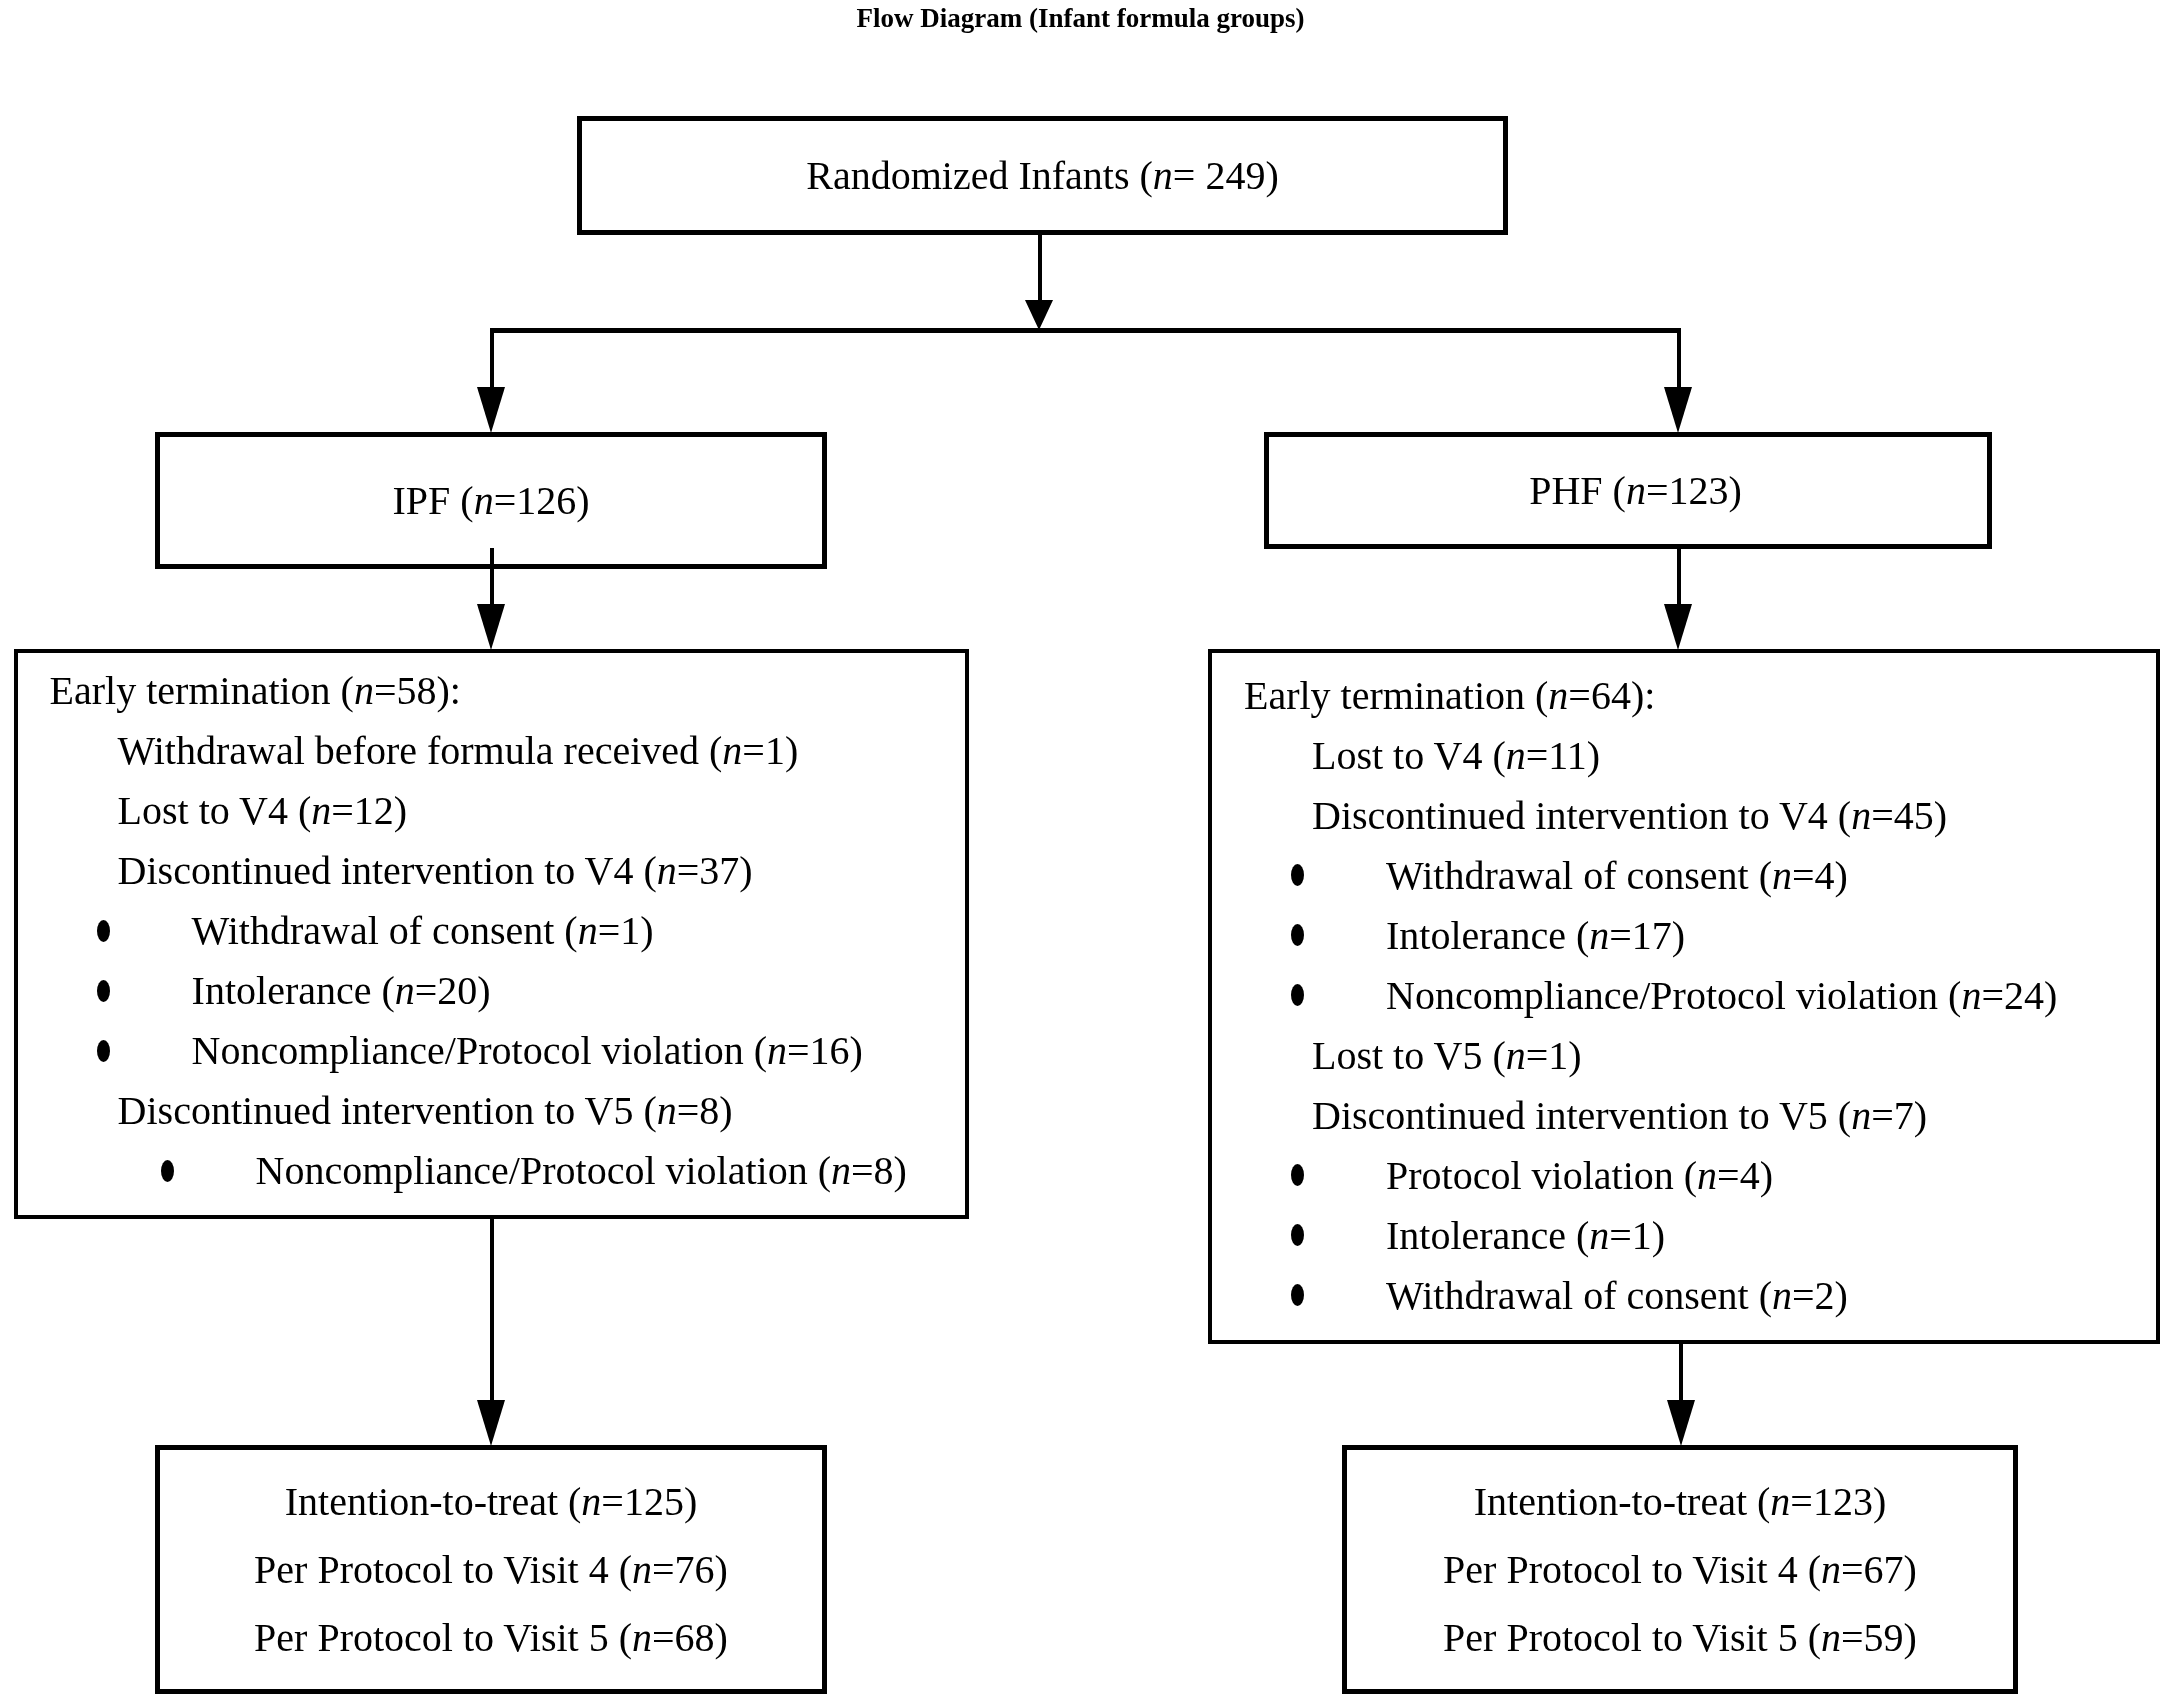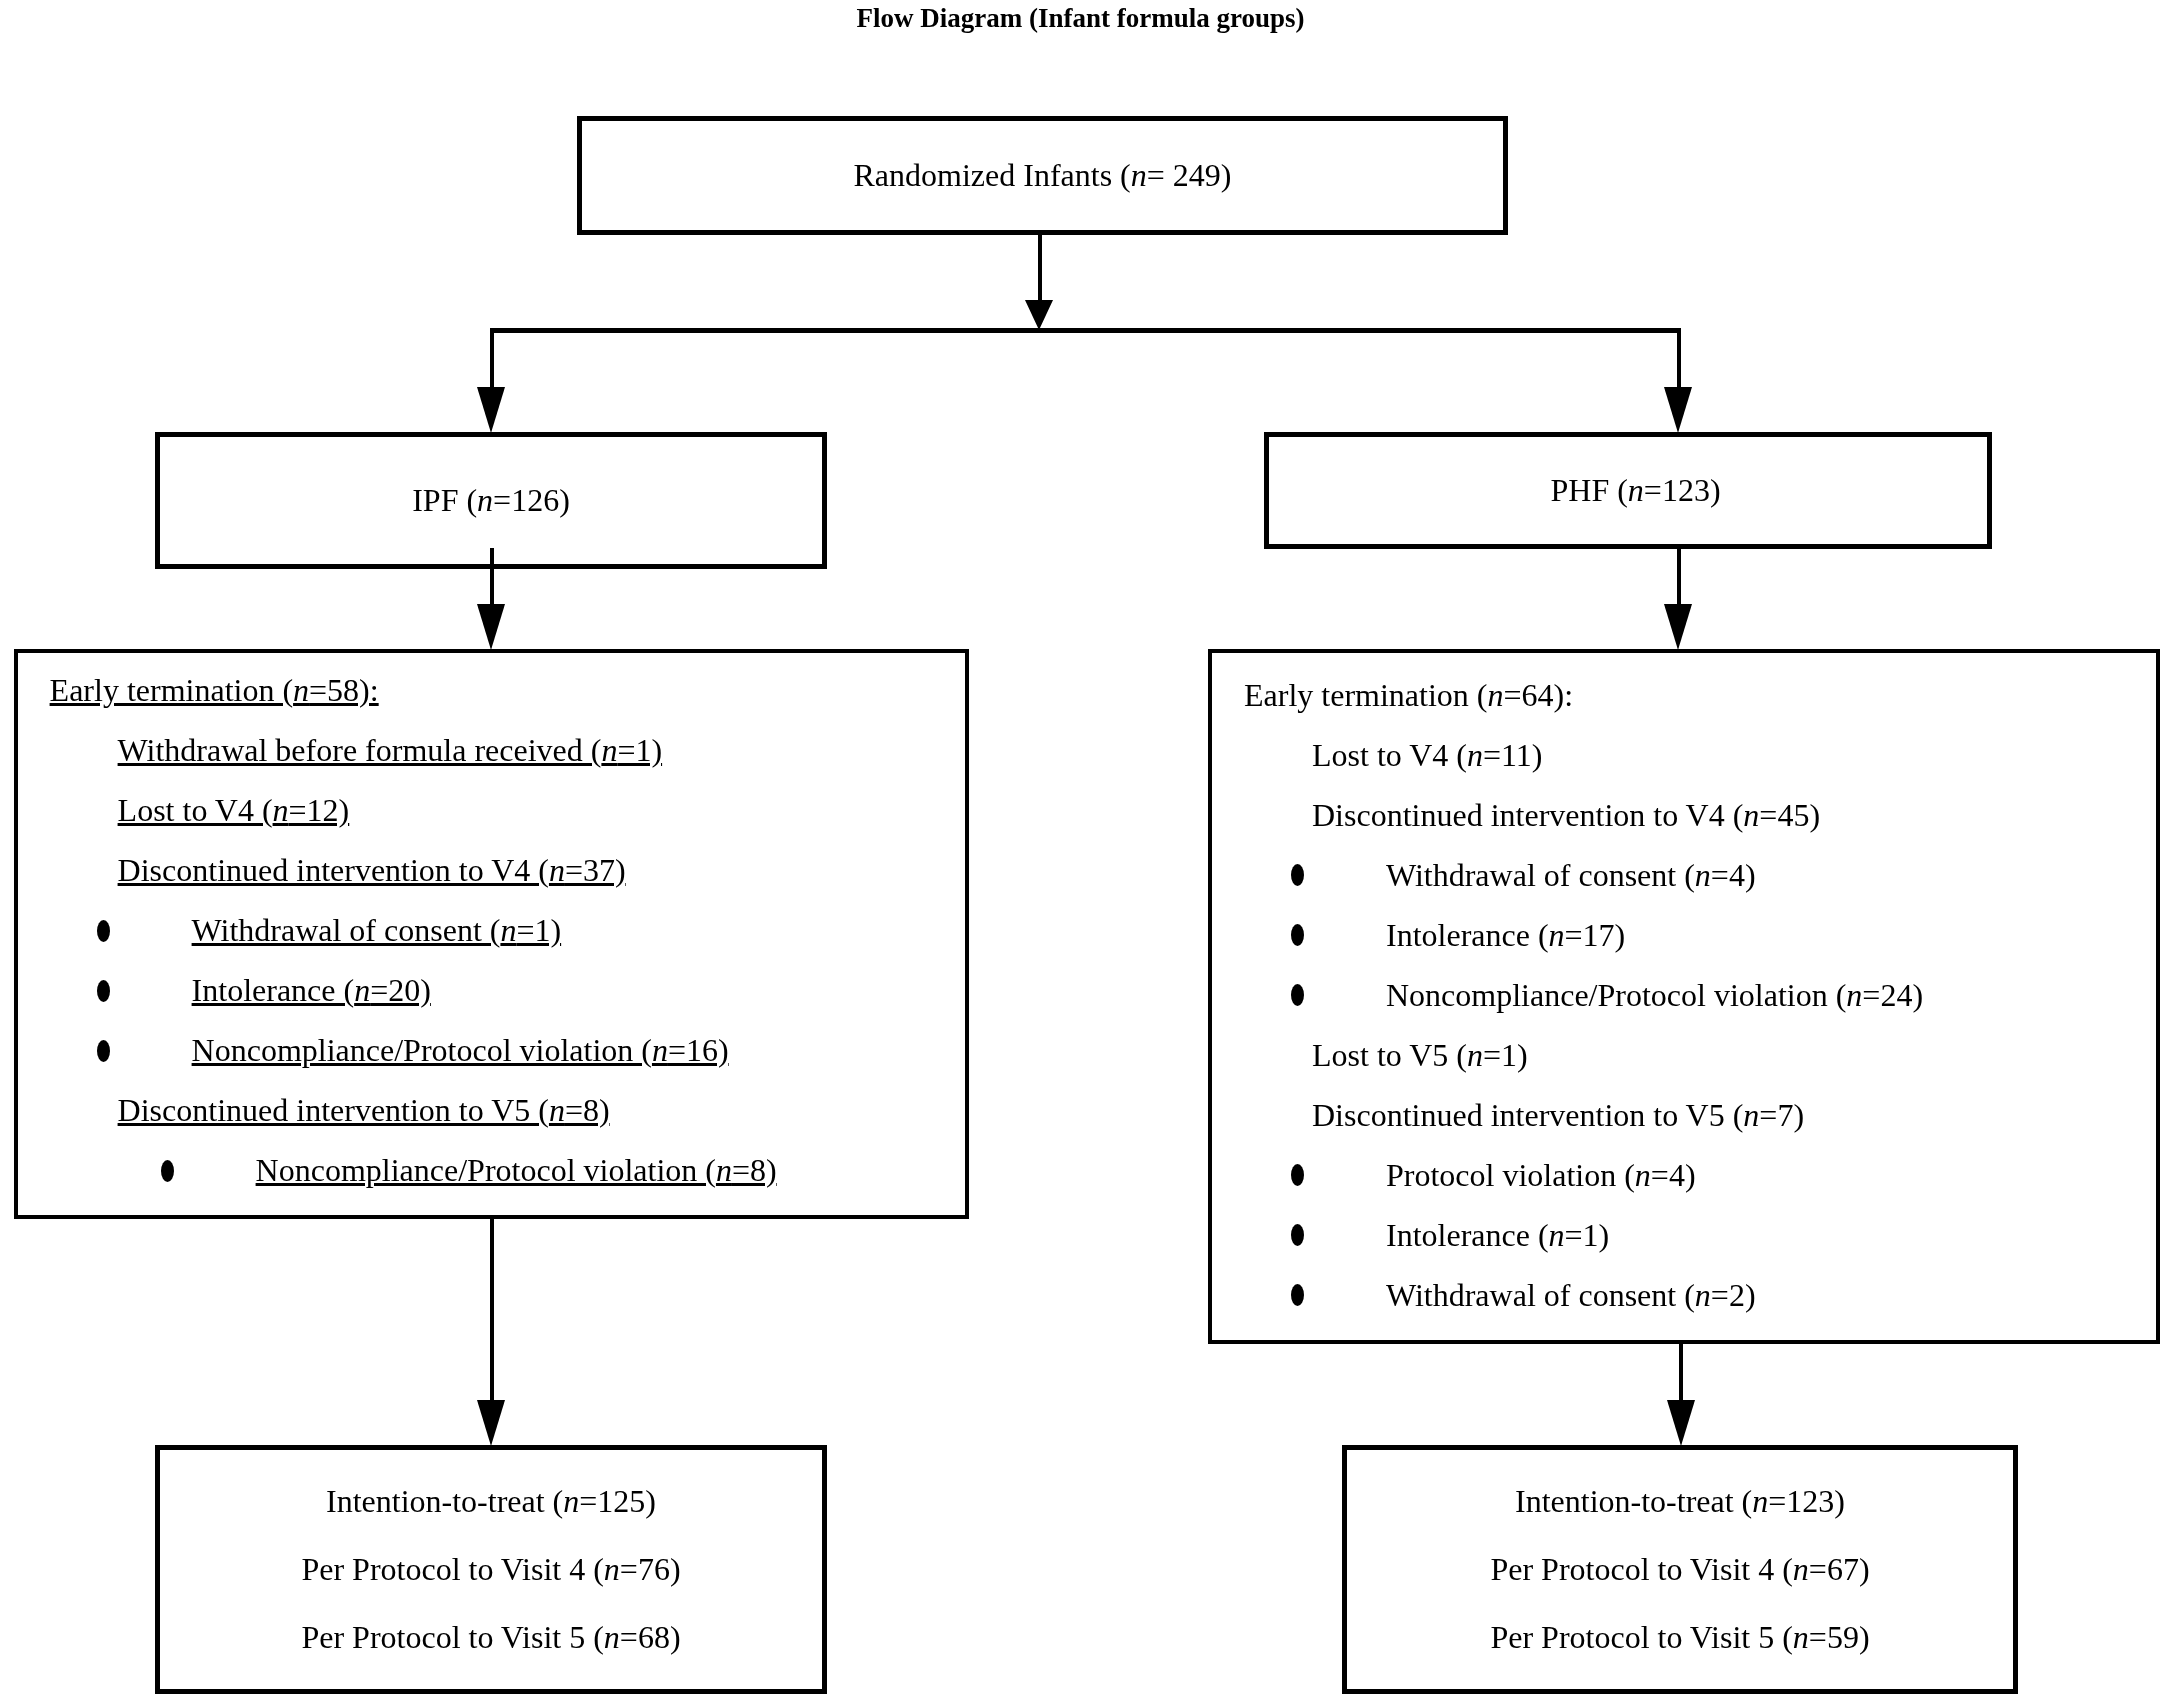--- a/index.html
+++ b/index.html
@@ -18,36 +18,36 @@
     text-align:center;
     font-size:27px;
     font-weight:bold;
     letter-spacing:0;
   }
   .fbox{
     position:absolute;
     box-sizing:border-box;
     border:5.5px solid #000000;
     background:#ffffff;
-    font-size:32px;
+    font-size:40px;
   }
   .center-label{
     display:flex;
     align-items:center;
     justify-content:center;
     text-align:center;
   }
   .et{border-width:4.9px;}
   .et .line{
     height:60px;
     display:flex;
     align-items:center;
     white-space:nowrap;
   }
-  .et-pad{padding-top:7.6px;text-decoration:underline;}
+  .et-pad{padding-top:7.6px;}
   .et-pad-r{padding-top:12px;}
   .ind0{padding-left:32px;}
   .ind1{padding-left:64px;margin-left:36px;}
   .ind2{padding-left:79px;}
   .ind3{padding-left:143px;}
   .bullet{
     display:inline-block;
     width:13px;
     height:22px;
     background:#000000;

